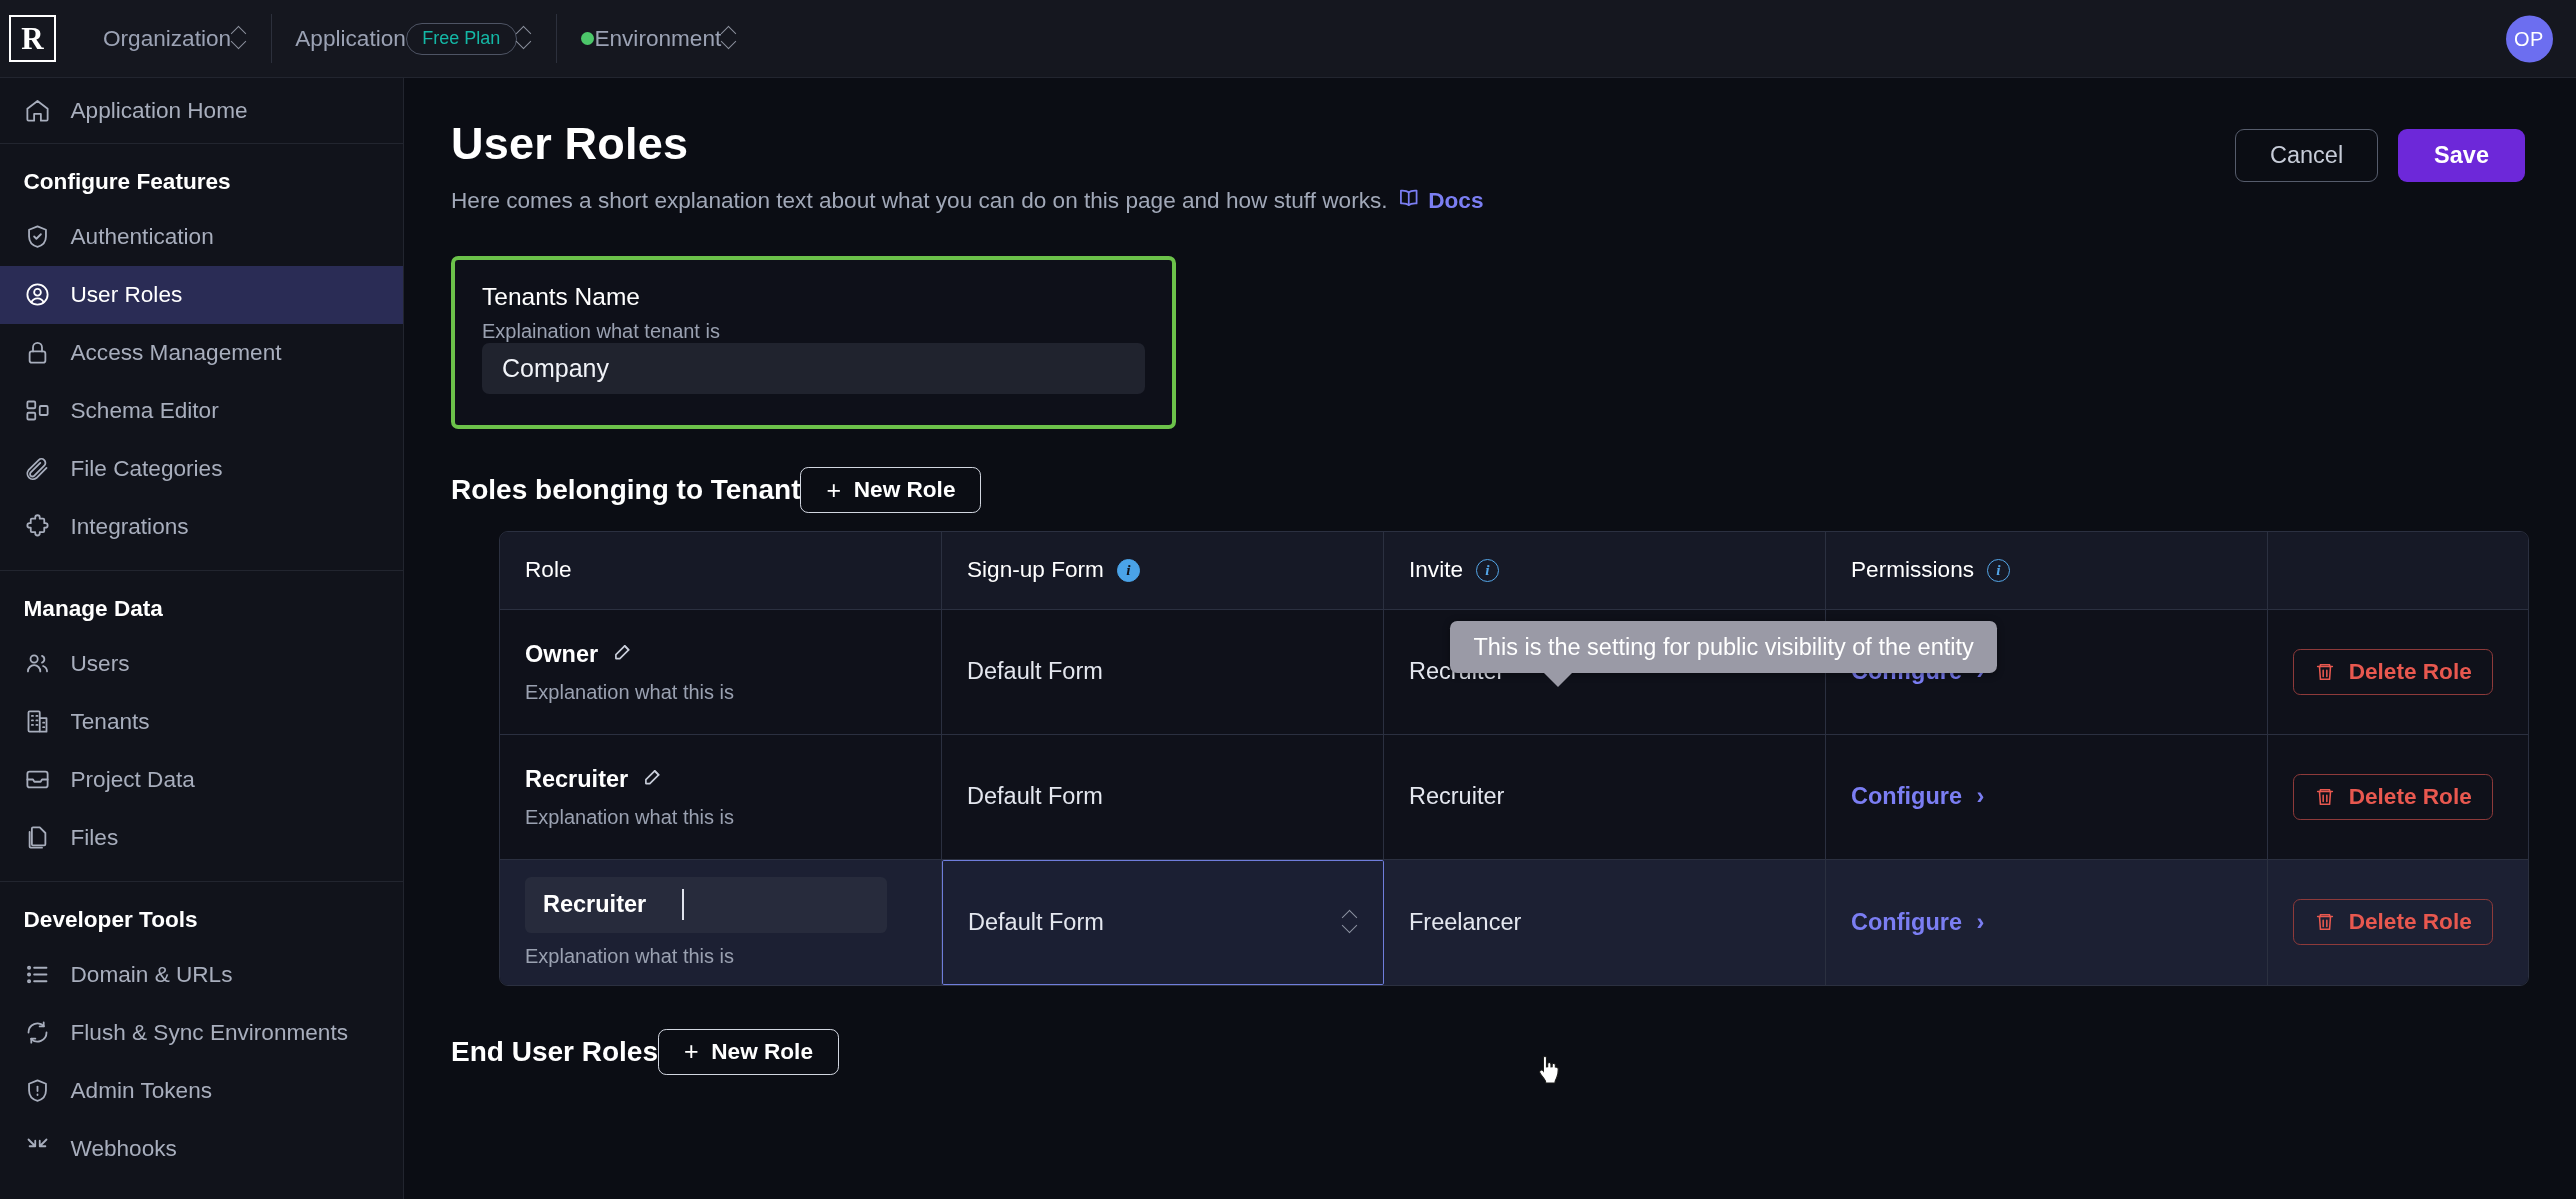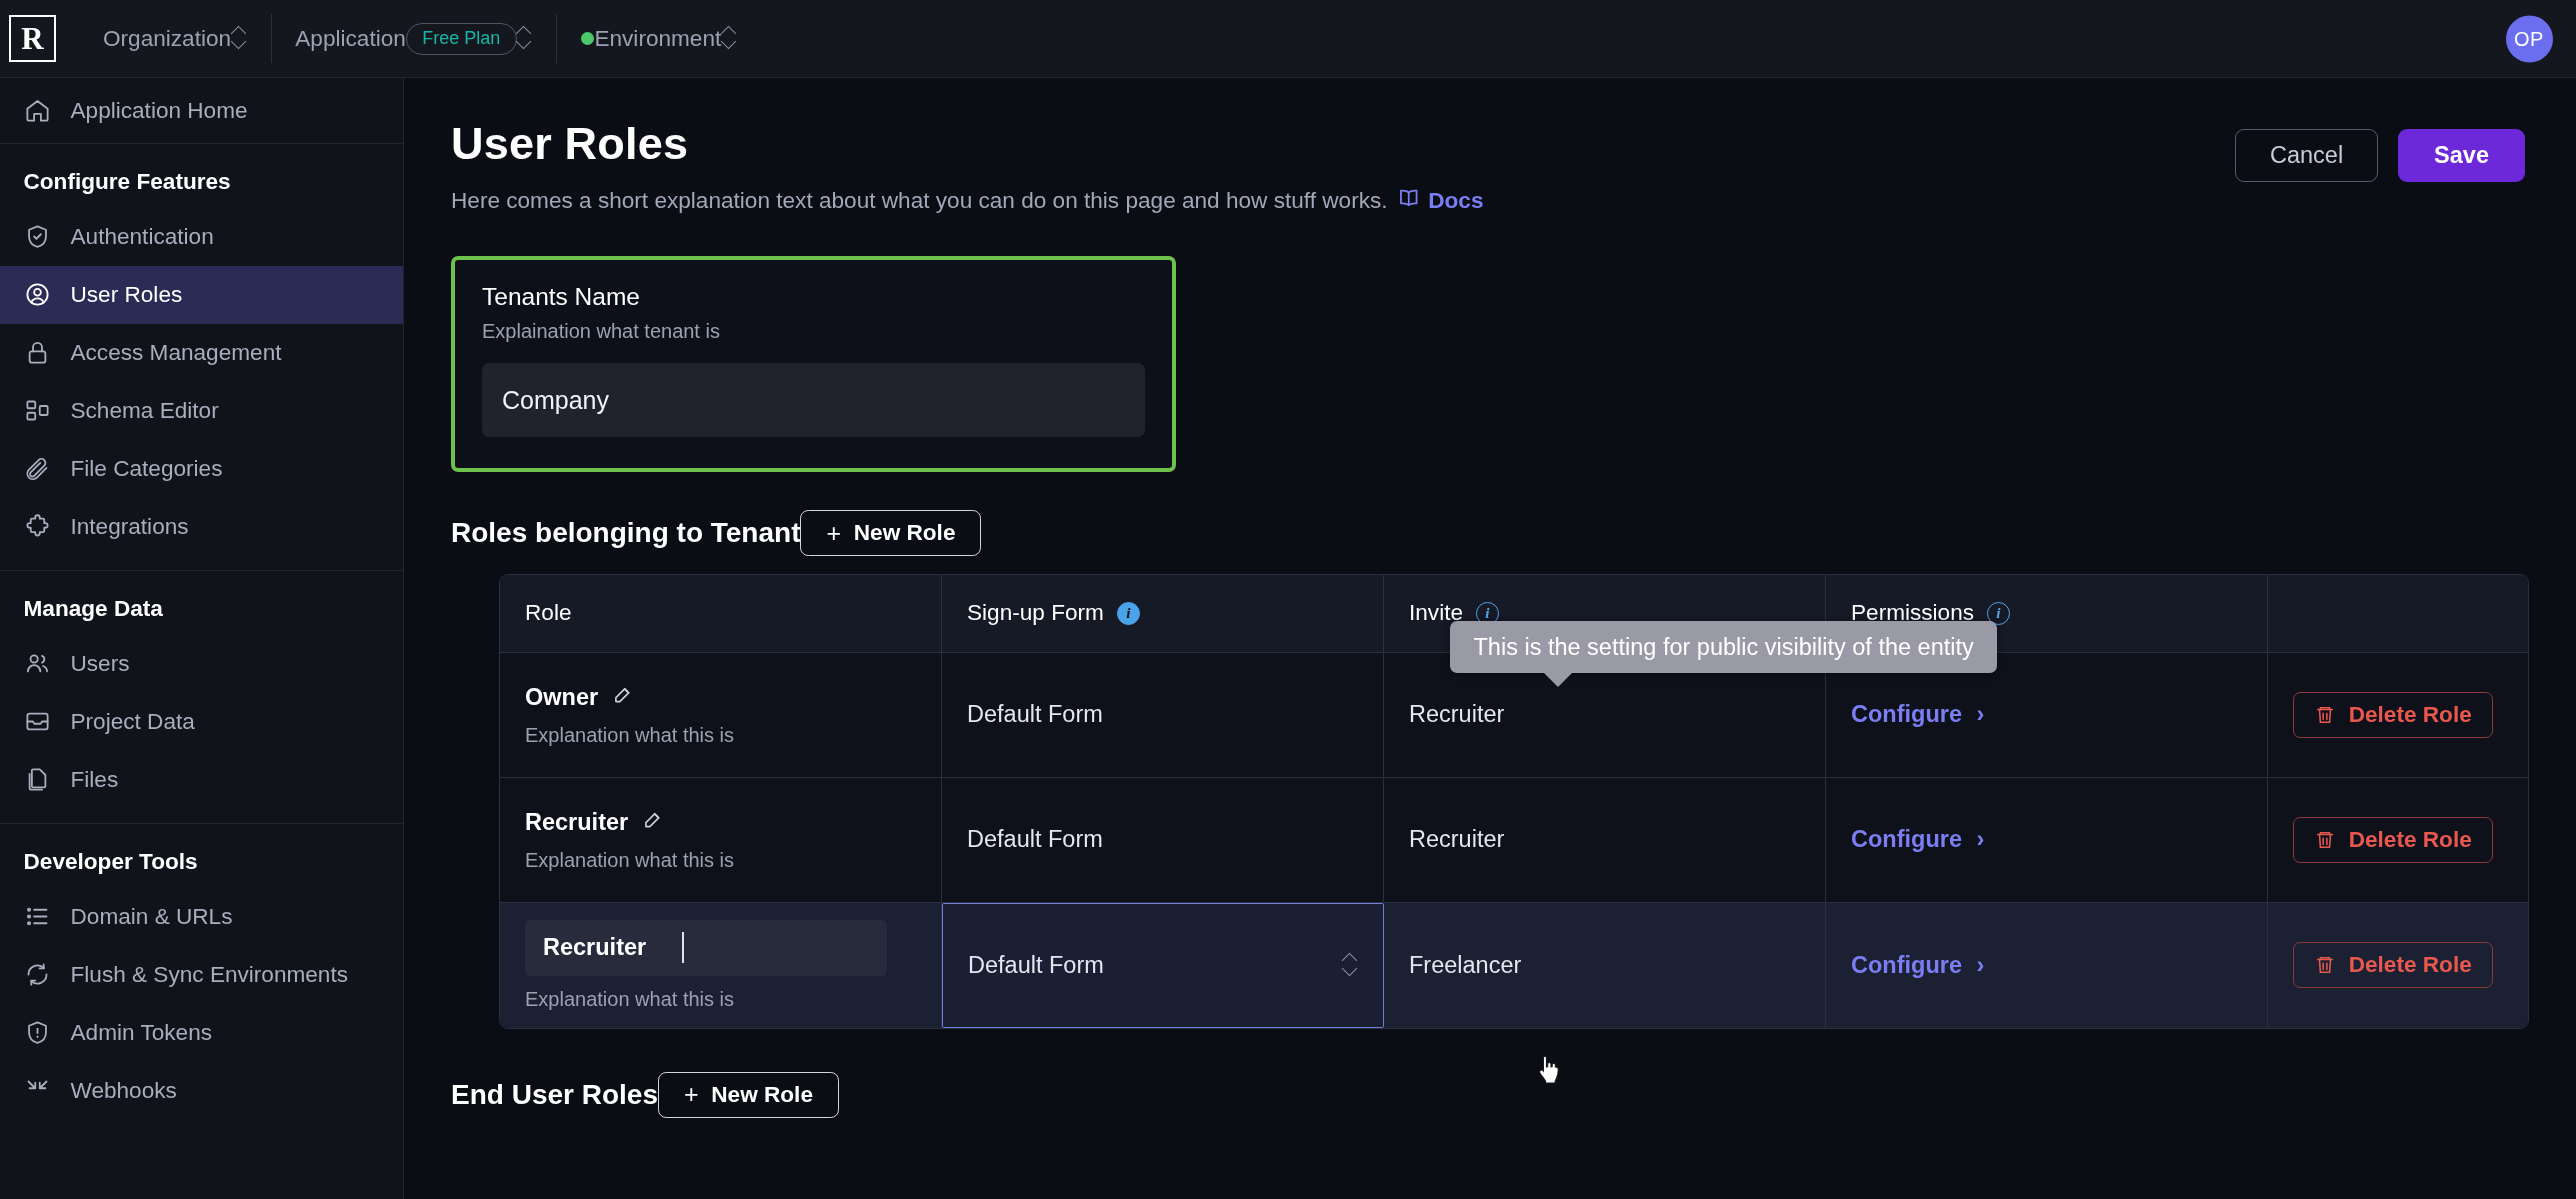--- a/index.html
+++ b/index.html
@@ -104,21 +104,21 @@
   .tenant-wrap { padding: 40px 47px 0 47px; }
   .tenant-card {
     width: 725px;
     border: 4.5px solid #6cc24a; border-radius: 7.2px;
     background: #0e1019;
     padding: 23.5px 27px 31px 27px;
   }
   .tenant-title { font-size: 24.5px; color: #ffffff; }
   .tenant-desc { font-size: 20px; color: #9aa1b1; margin-top: 9px; }
   .tenant-input {
-    margin-top: 20px; height: 74px; border-radius: 7.2px;
+    height: 51px; border-radius: 7.2px;
     background: #20232e; border: none; width: 100%;
     color: #f1f3f8; font-size: 25px; padding: 0 20px;
     font-family: inherit;
   }
 
   
   .sect { padding: 0 47px; margin-top: 33px; position: relative; }
   .sect-head { display: flex; align-items: center; justify-content: flex-start; height: 56px; }
   .sect-title { font-size: 28px; font-weight: 700; color: #ffffff; }
   .btn-newrole {
@@ -311,20 +311,30 @@
           <svg viewBox="0 0 24 24" fill="none" stroke="#a8aebd" stroke-width="1.6" stroke-linecap="round" stroke-linejoin="round">
             <circle cx="9" cy="8" r="3.2"></circle>
               <path d="M3.5 19a5.5 5.5 0 0 1 11 0"></path>
               <path d="M16 5.2a3.2 3.2 0 0 1 0 6"></path>
               <path d="M17 14.2a5.5 5.5 0 0 1 3.5 4.8"></path>
           </svg>
         </span>
         <span>Users</span>
       </div>
 
+      <div class="side-item">
+        <span class="ico">
+          <svg viewBox="0 0 24 24" fill="none" stroke="#a8aebd" stroke-width="1.6" stroke-linecap="round" stroke-linejoin="round">
+            <rect x="4" y="3" width="10" height="18" rx="1"></rect>
+              <path d="M14 9h6v12h-6"></path>
+              <path d="M7 7h1M11 7h1M7 11h1M11 11h1M7 15h1M11 15h1M17 13h1M17 17h1"></path>
+          </svg>
+        </span>
+        <span>Tenants</span>
+      </div>
 
       <div class="side-item">
         <span class="ico">
           <svg viewBox="0 0 24 24" fill="none" stroke="#a8aebd" stroke-width="1.6" stroke-linecap="round" stroke-linejoin="round">
             <rect x="3" y="5" width="18" height="14" rx="2"></rect>
               <path d="M3 12h5l1.2 2h5.6L16 12h5"></path>
           </svg>
         </span>
         <span>Project Data</span>
       </div>

